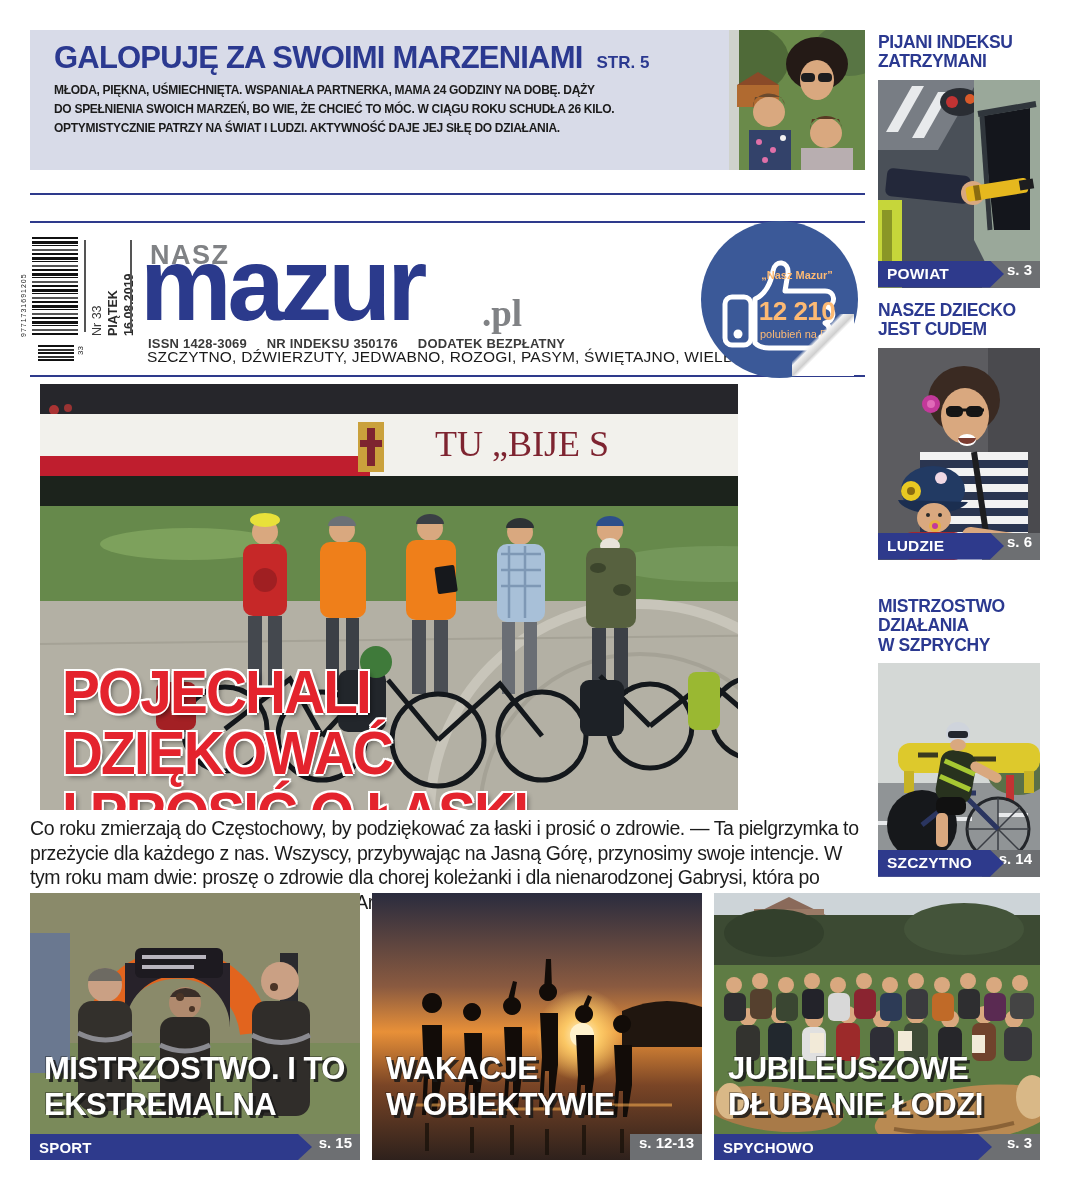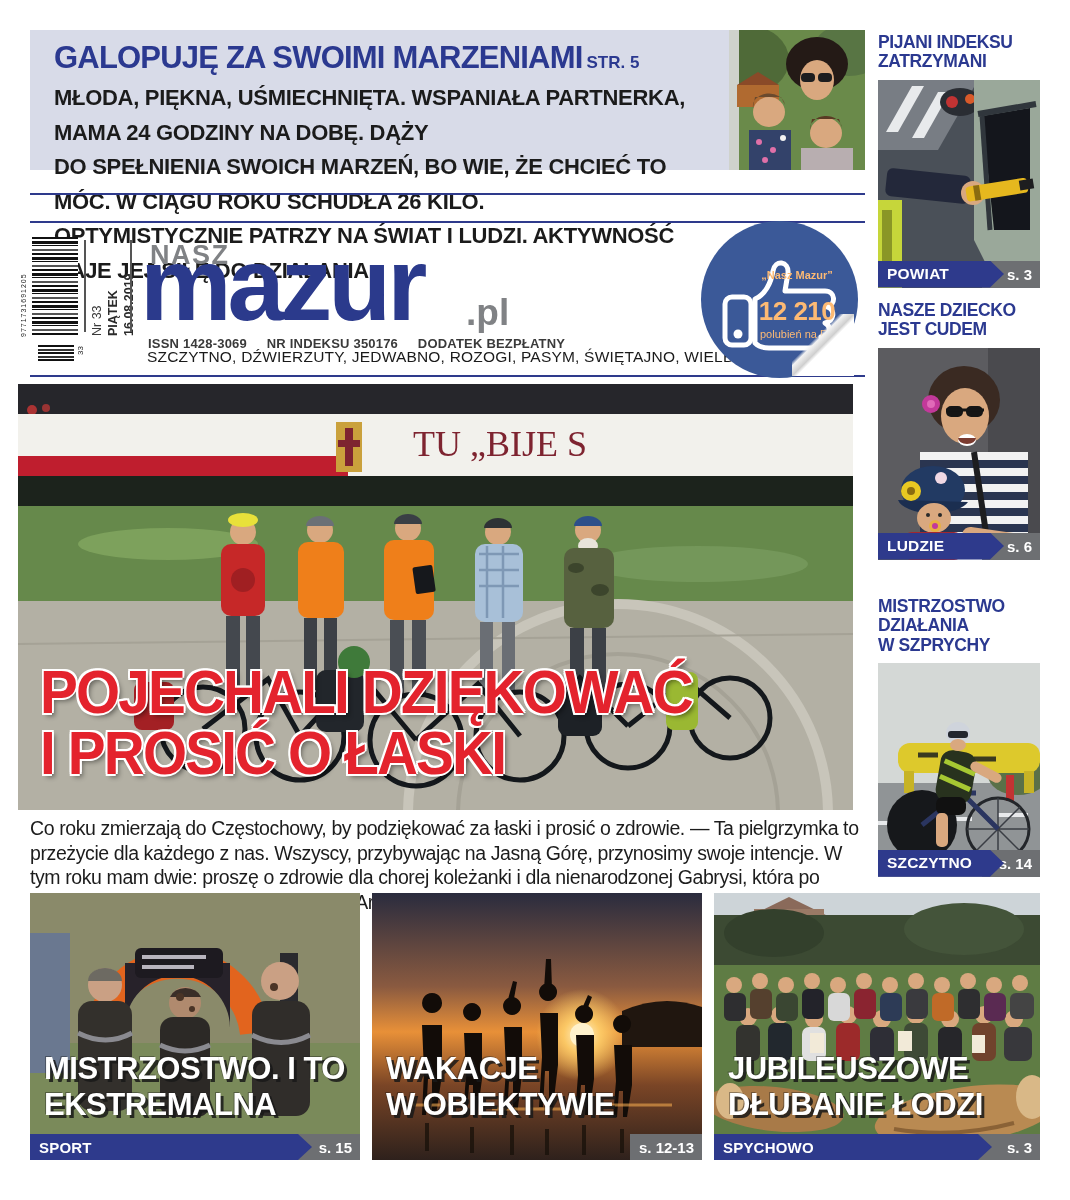--- a/index.html
+++ b/index.html
@@ -3,22 +3,22 @@
 <meta charset="utf-8">
 <style>
   * { margin:0; padding:0; box-sizing:border-box; }
   body { background:#fff; font-family:"Liberation Sans", sans-serif; }
   .page { position:relative; width:1070px; height:1200px; background:#fff; overflow:hidden; }
 
   
   .banner { position:absolute; left:30px; top:30px; width:835px; height:140px; background:#d8dbe8; }
   .banner-text { position:absolute; left:24px; top:10px; width:670px; }
   .banner-h { color:#2b3990; font-weight:700; font-size:31px; letter-spacing:-0.8px; white-space:nowrap; }
-  .banner-h .pref { font-size:17px; letter-spacing:0; margin-left:4px; }
-  .banner-sub { margin-top:5px; color:#1b1b1b; font-weight:700; font-size:22px; line-height:1.57; letter-spacing:-0.3px; }
+  .banner-h .pref { font-size:17px; letter-spacing:0; margin-left:14px; }
+  .banner-sub { margin-top:5px; color:#1b1b1b; font-weight:700; font-size:12px; line-height:1.57; letter-spacing:-0.3px; }
   .banner-photo { position:absolute; right:0; top:0; width:136px; height:140px; }
 
   
   .rule { position:absolute; left:30px; width:835px; height:2px; background:#2e3a8c; }
   .promo { position:absolute; left:30px; top:197px; width:835px; text-align:center;
            font-weight:700; font-size:19px; color:#1b1b1b; letter-spacing:-0.3px; }
   .promo .pref { font-weight:700; }
 
   
   .barcode { position:absolute; left:32px; top:237px; width:46px; height:100px;
@@ -28,49 +28,49 @@
   .barcode-addon { position:absolute; left:38px; top:345px; width:36px; height:17px;
                    background:repeating-linear-gradient(to bottom,#111 0 2px,#fff 2px 4px,#333 4px 6px,#fff 6px 7px); }
   .barcode-addon-num { position:absolute; left:76px; top:346px; font-size:8px; color:#222;
                        writing-mode:vertical-rl; transform:rotate(180deg); }
   .vrule { position:absolute; top:240px; width:2px; height:92px; background:#555; }
   .issue-col { position:absolute; left:90px; top:240px; height:96px; display:flex; gap:2px; }
   .issue-col span { writing-mode:vertical-rl; transform:rotate(180deg); color:#3a3a3a; font-size:12.5px; }
   .issue-col .b { font-weight:700; color:#2b2b2b; }
   .logo-top { position:absolute; left:150px; top:240px; color:#808285; font-weight:700; font-size:27px; letter-spacing:1.5px; }
   .logo-main { position:absolute; left:140px; top:228px; color:#2b3a8c; font-weight:700; font-size:103px; letter-spacing:-4px; line-height:1.1; }
-  .logo-suffix { position:absolute; left:466px; top:292px; color:#808285; font-weight:700; font-size:37px; }
+  .logo-suffix { position:absolute; left:482px; top:292px; color:#808285; font-weight:700; font-size:37px;font-family:Liberation Serif, serif; }
   .mast-small { position:absolute; left:148px; top:336px; font-size:13px; font-weight:700; color:#3a3a3a; letter-spacing:0.2px; }
   .mast-small span { margin-right:16px; }
   .mast-regions { position:absolute; left:147px; top:348px; font-size:15.5px; color:#1a1a1a; letter-spacing:0.2px; }
 
   
   .fb-badge { position:absolute; left:701px; top:221px; width:157px; height:157px; z-index:5; }
   .fb-circle { position:absolute; inset:0; border-radius:50%; background:#3b5998; overflow:hidden; }
   .fb-thumb { position:absolute; left:6px; top:14px; }
   .fb-text { position:absolute; left:50px; top:48px; width:92px; text-align:center; color:#fdba74; }
   .fb-title { font-size:11px; font-weight:700; }
   .fb-count { font-size:26px; font-weight:700; letter-spacing:-0.5px; margin-top:15px; }
   .fb-caption { font-size:11px; margin-top:1px; }
   .fb-curl { position:absolute; right:4px; bottom:2px; width:62px; height:62px;
              background:linear-gradient(315deg,#ffffff 0 46%,#cfcfcf 50%,#f2f2f2 58%,rgba(255,255,255,0) 62%); }
 
   
-  .main-photo { position:absolute; left:18px; top:384px; width:835px; height:426px; overflow:hidden; }
+  .main-photo { position:absolute; left:40px; top:384px; width:698px; height:426px; overflow:hidden; }
   .main-headline { position:absolute; left:22px; top:278px; color:#e4232d; font-weight:700;
                    font-size:61px; line-height:1.0; letter-spacing:-2px; transform:scaleX(0.93); transform-origin:left top;
                    text-shadow:-2px 0 #fff,2px 0 #fff,0 -2px #fff,0 2px #fff,-2px -2px #fff,2px -2px #fff,-2px 2px #fff,3px 3px 6px rgba(0,0,0,0.45); }
   .lead { position:absolute; left:30px; top:816px; width:834px; font-size:19.5px; line-height:1.26;
           color:#1c1c1c; letter-spacing:-0.4px; font-weight:500; }
   .lead b { font-weight:700; }
 
   
   .label-bar { position:absolute; left:0; right:0; bottom:0; height:27px; }
   .label-gray { position:absolute; right:0; top:0; bottom:0; background:#6d6f72; color:#fff;
-                display:flex; align-items:center; justify-content:flex-end; padding-right:8px;
+                display:flex; align-items:flex-start; justify-content:flex-end; padding-right:8px;
                 font-weight:700; font-size:15px; }
   .label-blue { position:absolute; left:0; top:0; bottom:0; background:#2e3a8c; color:#fff;
                 display:flex; align-items:center; padding-left:9px; font-weight:700; font-size:15.5px;
                 letter-spacing:0.2px;
                 clip-path:polygon(0 0,calc(100% - 14px) 0,100% 50%,calc(100% - 14px) 100%,0 100%); }
 
   
   .side-item { position:absolute; left:878px; width:162px; }
   .side-title { color:#2b3990; font-weight:700; font-size:17.5px; line-height:1.1; letter-spacing:-0.4px; }
   .side-photo { position:relative; width:162px; overflow:hidden; margin-top:8px; }

